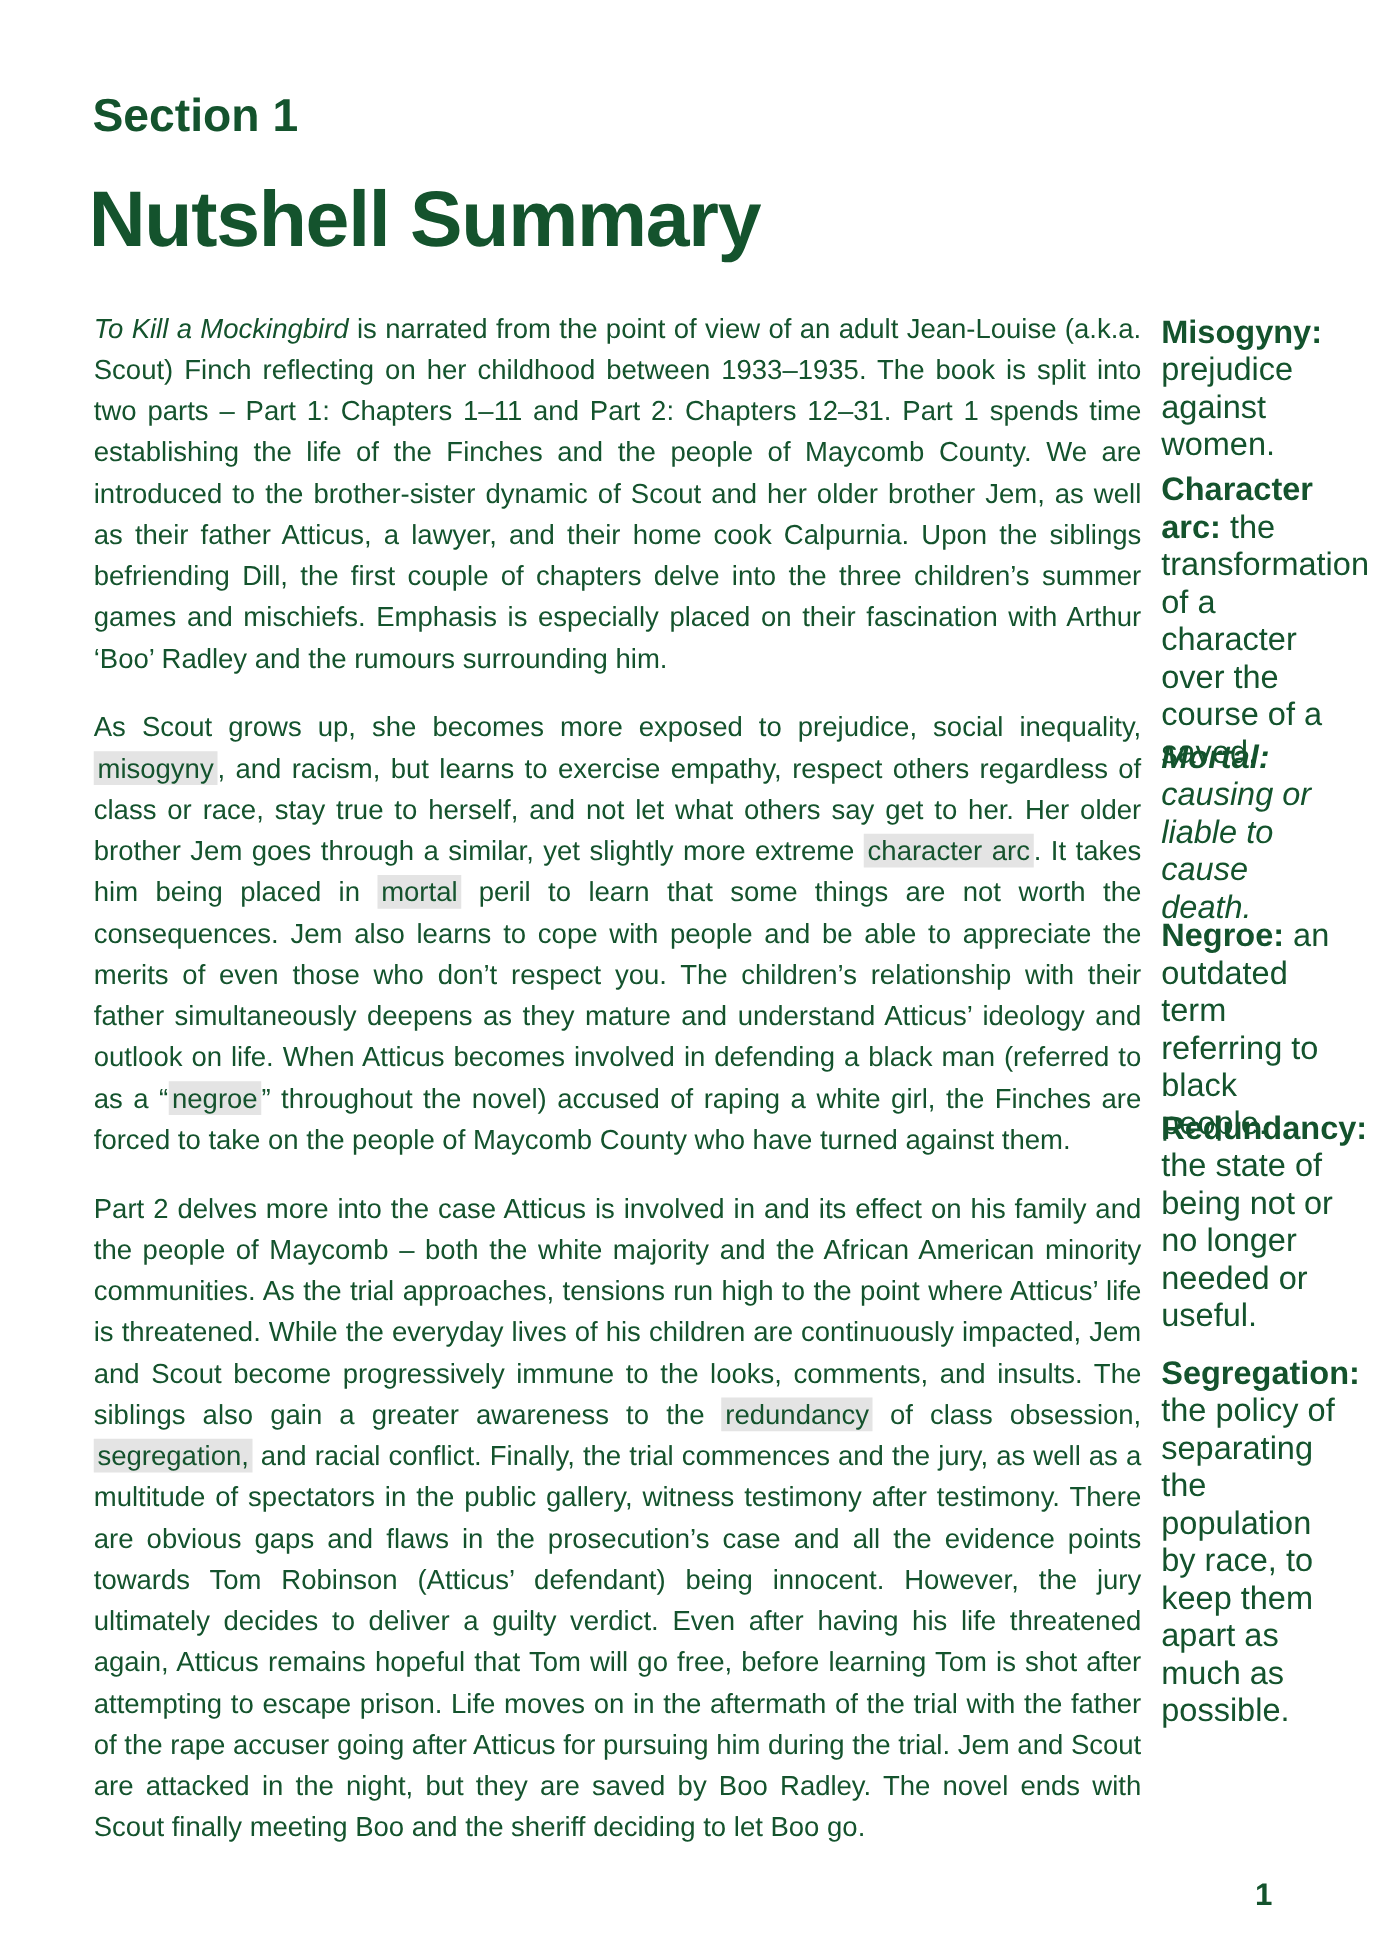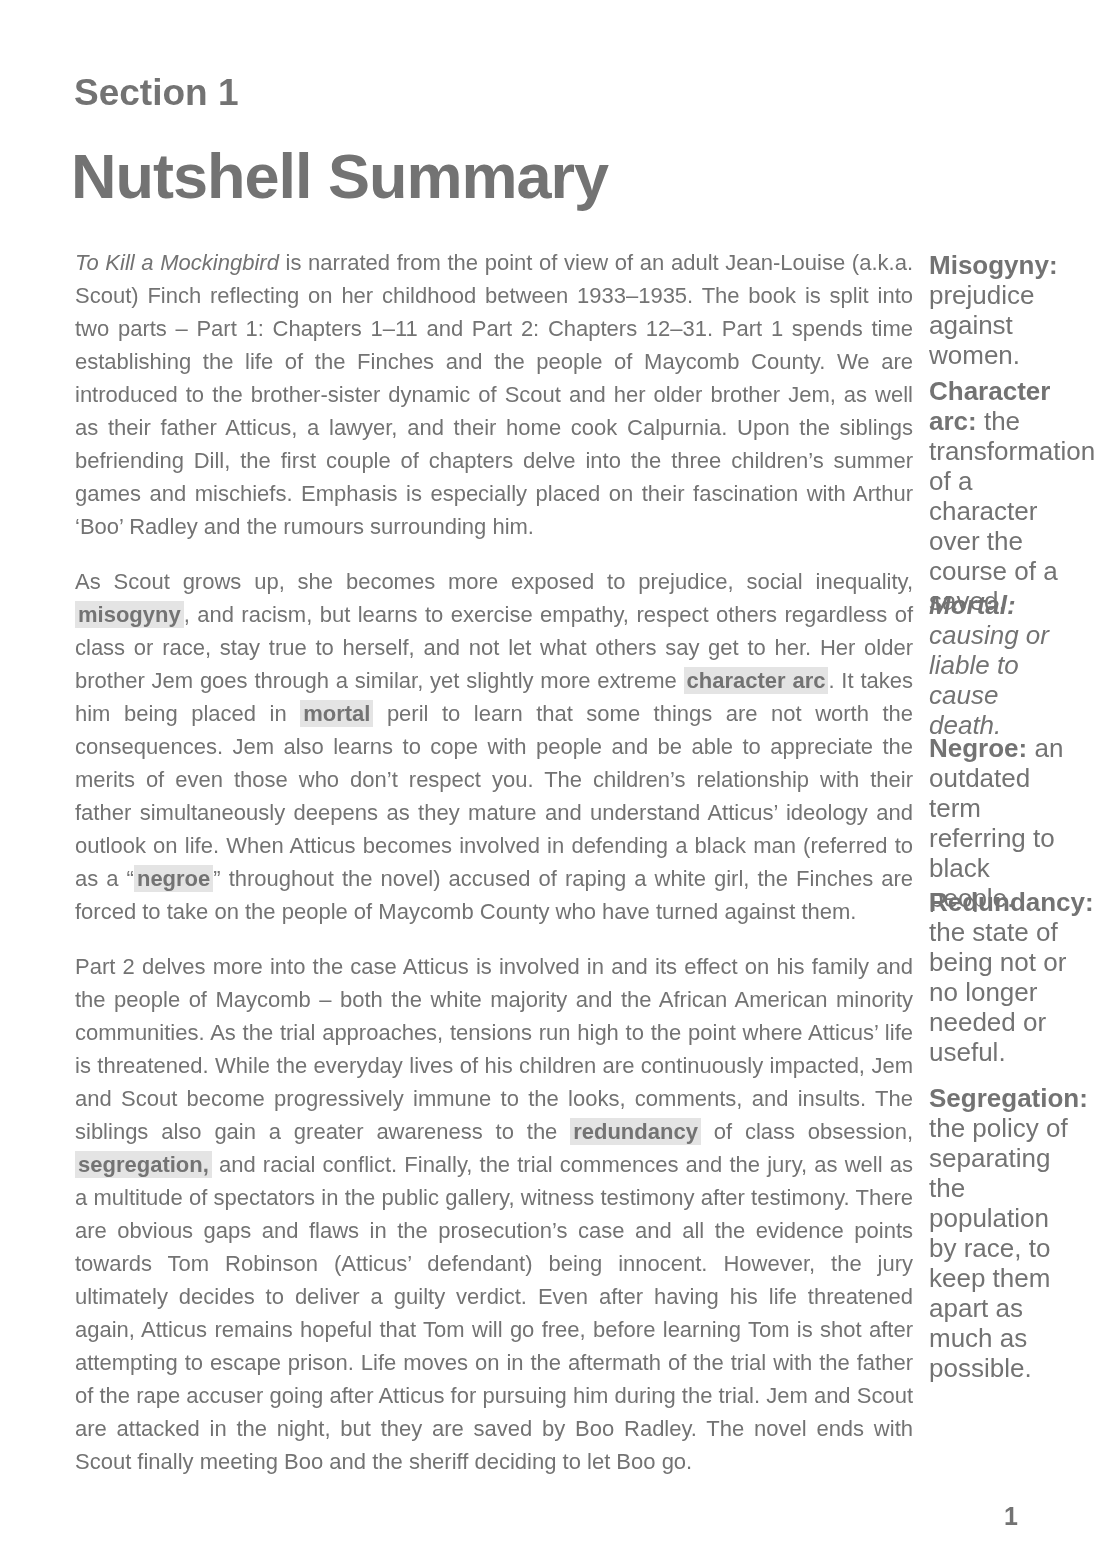--- a/index.html
+++ b/index.html
@@ -3,21 +3,21 @@
 <meta charset="utf-8">
 <style>
   html, body { margin: 0; padding: 0; background: #888; }
   .page {
     position: relative;
     width: 1100px;
     height: 1560px;
     margin: 0 auto;
     background: #ffffff;
     font-family: "Liberation Sans", sans-serif;
-    color: #737373;
+    color: #14532d;
     overflow: hidden;
   }
   .section-label {
     position: absolute;
     left: 74px;
     top: 72px;
     font-size: 37px;
     font-weight: bold;
     letter-spacing: 0px;
   }
@@ -36,21 +36,21 @@
     width: 838px;
   }
   .content p {
     margin: 0 0 22px 0;
     font-size: 22px;
     line-height: 33px;
     text-align: justify;
   }
   .italic { font-style: italic; }
   .term {
-    font-weight: bold;
+    font-weight: normal;
     background: #e4e4e4;
     padding: 1px 3px;
   }
   .sidebar {
     position: absolute;
     left: 929px;
     top: 250px;
     width: 142px;
   }
   .sidebar .entry {

